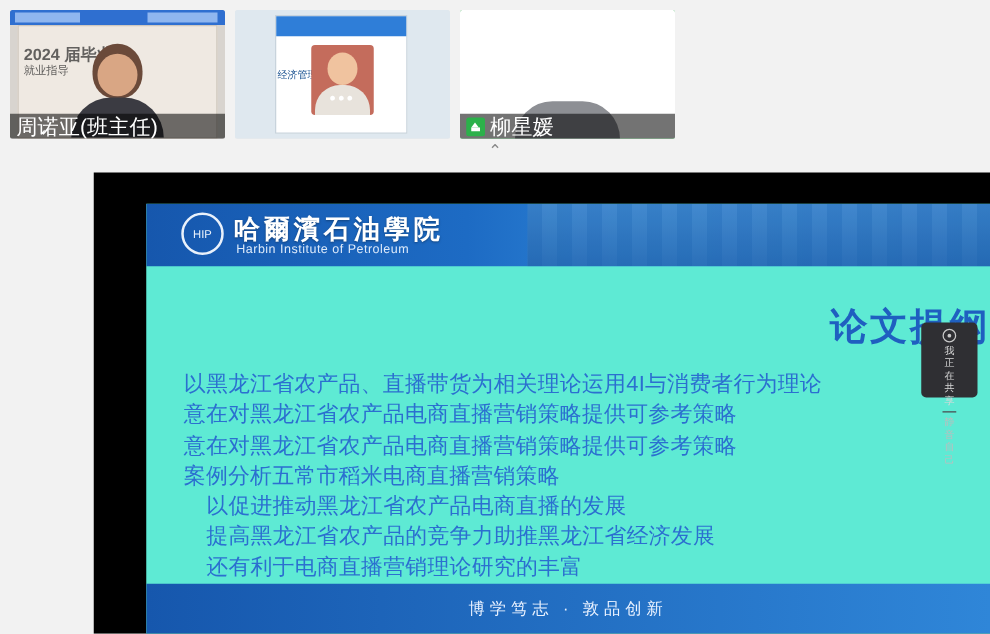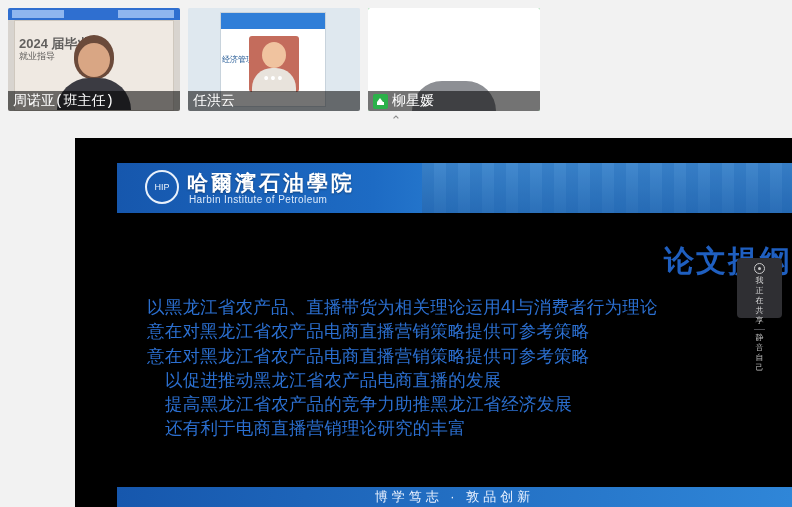--- a/index.html
+++ b/index.html
@@ -32,22 +32,22 @@
   .tile.active { outline: 3px solid #2bb14a; outline-offset: -3px; }
   .tile .namebar {
     position: absolute; left: 0; bottom: 0;
     width: 100%; height: 20px;
     background: rgba(0,0,0,0.55);
     display: flex; align-items: center;
     padding: 0 5px;
     gap: 4px;
   }
   .tile .namebar .nm {
-    color: #fff; font-size: 14px;
-    white-space: nowrap; overflow: hidden; text-overflow: ellipsis; font-family: Liberation Mono, monospace;
+    color: #fff; font-size: 17px;
+    white-space: nowrap; overflow: hidden; text-overflow: ellipsis;
   }
   .mic {
     width: 11px; height: 13px; flex: 0 0 auto; position: relative;
   }
   .mic .cap {
     position: absolute; left: 3px; top: 1px;
     width: 5px; height: 7px; border-radius: 3px; background: #e24b3c;
   }
   .mic .base {
     position: absolute; left: 1px; top: 7px;
@@ -169,21 +169,21 @@
     background: #f2f2f2;
   }
   .stage-black {
     position: absolute; top: 0; left: 75px;
     width: 717px; height: 369px;
     background: #000;
   }
   .slide {
     position: absolute; top: 25px; left: 117px;
     width: 675px; height: 344px;
-    background: #000000;
+    background: #5eead4;
     overflow: hidden;
   }
   .slide-header {
     position: absolute; top: 0; left: 0; width: 100%; height: 50px;
     background: linear-gradient(90deg,#1657ad 0%, #1d6bc4 38%, #2f86d8 60%, #1b63b8 100%);
     overflow: hidden;
   }
   .slide-header .photo {
     position: absolute; right: 0; top: 0; width: 370px; height: 50px;
     background:
@@ -222,21 +222,21 @@
   .bullets li {
     list-style: none;
     color: #2b6fd0;
     font-size: 17.5px;
     line-height: 24.3px;
     white-space: nowrap;
     letter-spacing: .2px;
   }
   .bullets li.indent { padding-left: 18px; }
   .slide-footer {
-    position: absolute; bottom: 0; left: 0; width: 100%; height: 20px;
+    position: absolute; bottom: 0; left: 0; width: 100%; height: 40px;
     background: linear-gradient(90deg,#1657ad,#2f86d8);
     color: #eaf2ff;
     font-size: 13px;
     display: flex; align-items: center; justify-content: center;
     letter-spacing: 4px;
   }
 
   
   .float-panel {
     position: absolute; top: 120px; right: 10px;
@@ -296,23 +296,20 @@
       <div class="t4-bg"></div>
       <div class="t4-slide">
         <div class="t4-slide-head"></div>
       </div>
       <div class="t4-cap">经济管理学院</div>
       <div class="t4-img">
         <div class="f"></div>
           <div class="b"></div>
       </div>
       <div class="dots">•••</div>
-      <div class="namebar">
-        <span class="nm">任洪云</span>
-      </div>
     </div>
 
     <div class="tile active">
       <div class="t5-bg"></div>
 
       <div class="t5-shoulder"></div>
       <div class="namebar">
         <span class="share-badge"></span>
         <span class="nm">柳星媛</span>
       </div>
@@ -333,20 +330,21 @@
         <div class="uni-cn">哈爾濱石油學院</div>
         <div class="uni-en">Harbin Institute of Petroleum</div>
       </div>
 
       <div class="slide-title">论文提纲</div>
 
       <ul class="bullets">
         <li>以黑龙江省农产品、直播带货为相关理论运用4I与消费者行为理论</li>
         <li>意在对黑龙江省农产品电商直播营销策略提供可参考策略</li>
         <li>意在对黑龙江省农产品电商直播营销策略提供可参考策略</li>
+        <li>案例分析五常市稻米电商直播营销策略</li>
         <li class="indent">以促进推动黑龙江省农产品电商直播的发展</li>
         <li class="indent">提高黑龙江省农产品的竞争力助推黑龙江省经济发展</li>
         <li class="indent">还有利于电商直播营销理论研究的丰富</li>
       </ul>
 
       <div class="slide-footer">博学笃志 · 敦品创新</div>
     </div>
 
     <div class="float-panel">
       <div class="rec-dot"></div>

